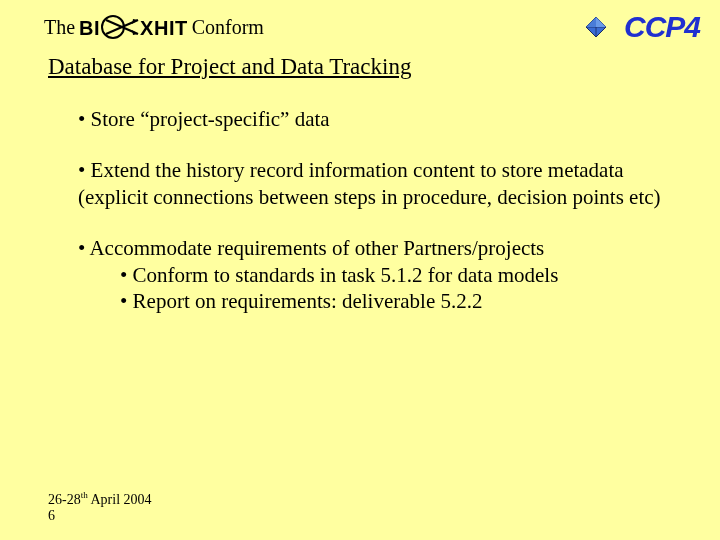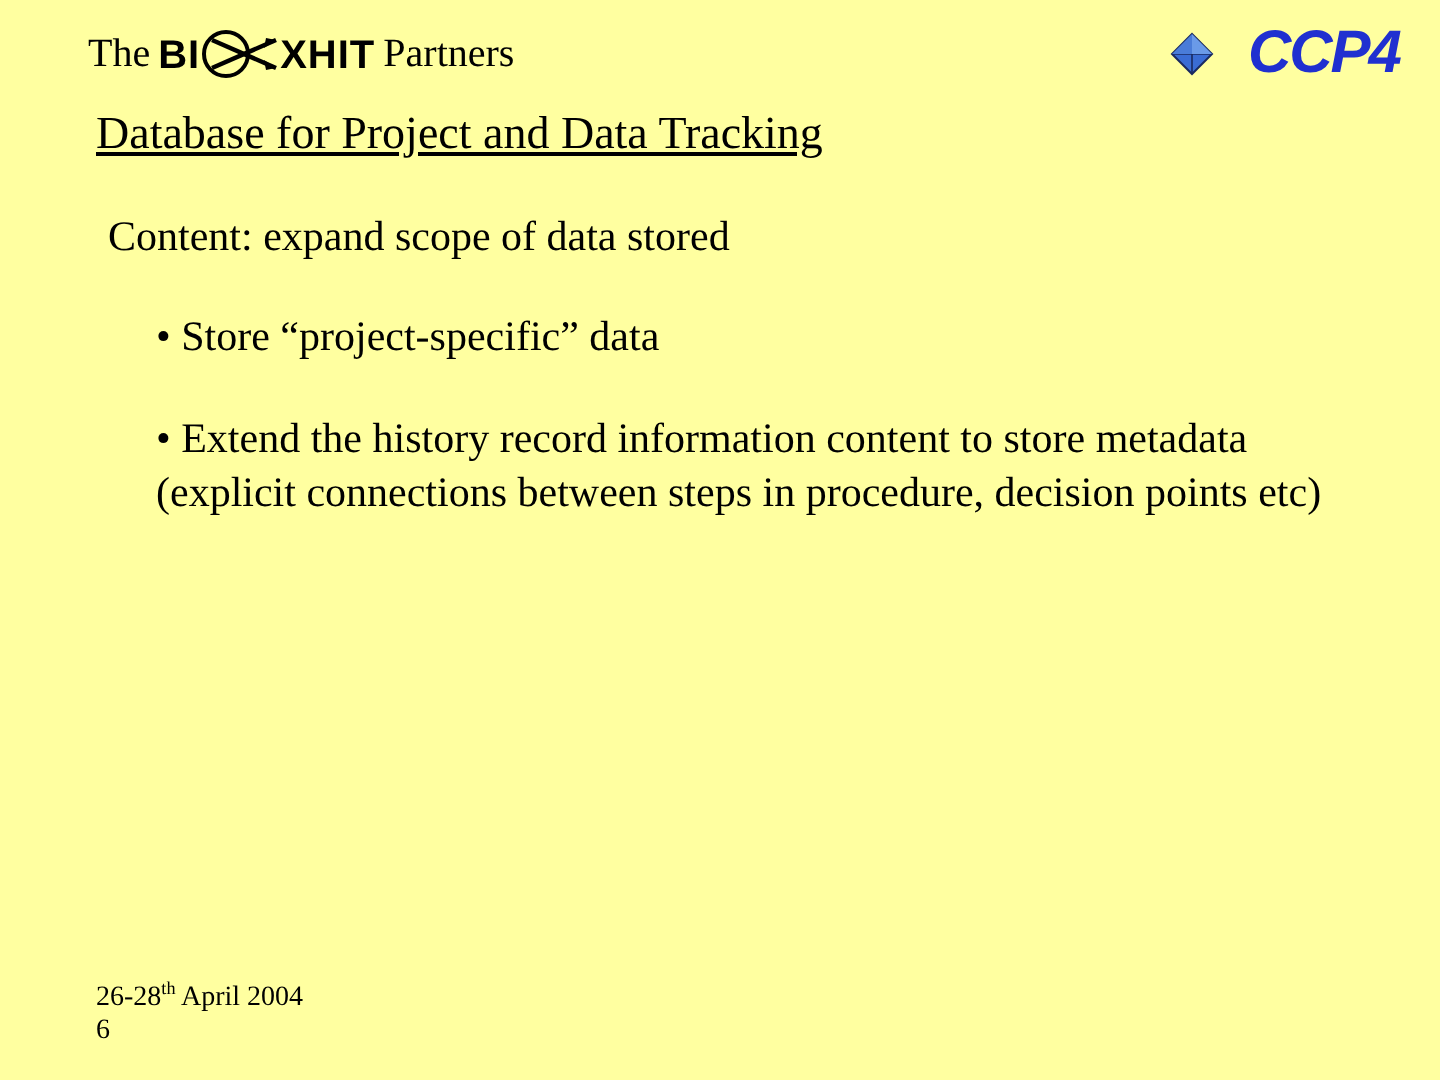--- a/index.html
+++ b/index.html
@@ -115,44 +115,48 @@
         <svg viewBox="0 0 40 26" width="40" height="26">
           <ellipse cx="13" cy="13" rx="11" ry="11" fill="none" stroke="#000" stroke-width="2"></ellipse>
           <line x1="6" y1="6" x2="38" y2="20" stroke="#000" stroke-width="2.2"></line>
           <line x1="6" y1="20" x2="38" y2="6" stroke="#000" stroke-width="2.2"></line>
           <polygon points="38,20 32,16 33,21" fill="#000"></polygon>
           <polygon points="38,6 32,10 33,5" fill="#000"></polygon>
         </svg>
       </span>
       <span>XHIT</span>
     </span>
-    <span class="logo-text-project">Partners</span>
+    <span class="logo-text-project">Conform</span>
   </div>
   <div class="ccp4-block">
     <span class="ccp4-diamond">
       <svg viewBox="0 0 24 24" width="24" height="24">
         <polygon points="12,2 22,12 12,22 2,12" fill="#3a6cd4" stroke="#1a2a60" stroke-width="1"></polygon>
         <line x1="12" y1="2" x2="12" y2="22" stroke="#1a2a60" stroke-width="0.8"></line>
         <line x1="2" y1="12" x2="22" y2="12" stroke="#1a2a60" stroke-width="0.8"></line>
         <polygon points="12,2 22,12 12,12" fill="#6a9ae8"></polygon>
         <polygon points="12,2 2,12 12,12" fill="#4a7cd8"></polygon>
       </svg>
     </span>
     <span class="ccp4-text">CCP4</span>
   </div>
 </div>
 
 <div class="content">
   <div class="slide-title">Database for Project and Data Tracking</div>
-  <div class="subtitle">Content: expand scope of data stored</div>
 
   <div class="bullet-block">• Store “project-specific” data</div>
 
   <div class="bullet-block">• Extend the history record information content to store metadata (explicit connections between steps in procedure, decision points etc)</div>
 
+  <div class="bullet-block">
+    <div>• Accommodate requirements of other Partners/projects</div>
+    <div class="sub-bullet">• Conform to standards in task 5.1.2 for data models</div>
+    <div class="sub-bullet">• Report on requirements: deliverable 5.2.2</div>
+  </div>
 </div>
 
 <div class="footer">
   <span>
     <span>26-28</span><sup>th</sup><span> April 2004</span>
   </span>
   <span>6</span>
 </div>
 
 </body></html>

